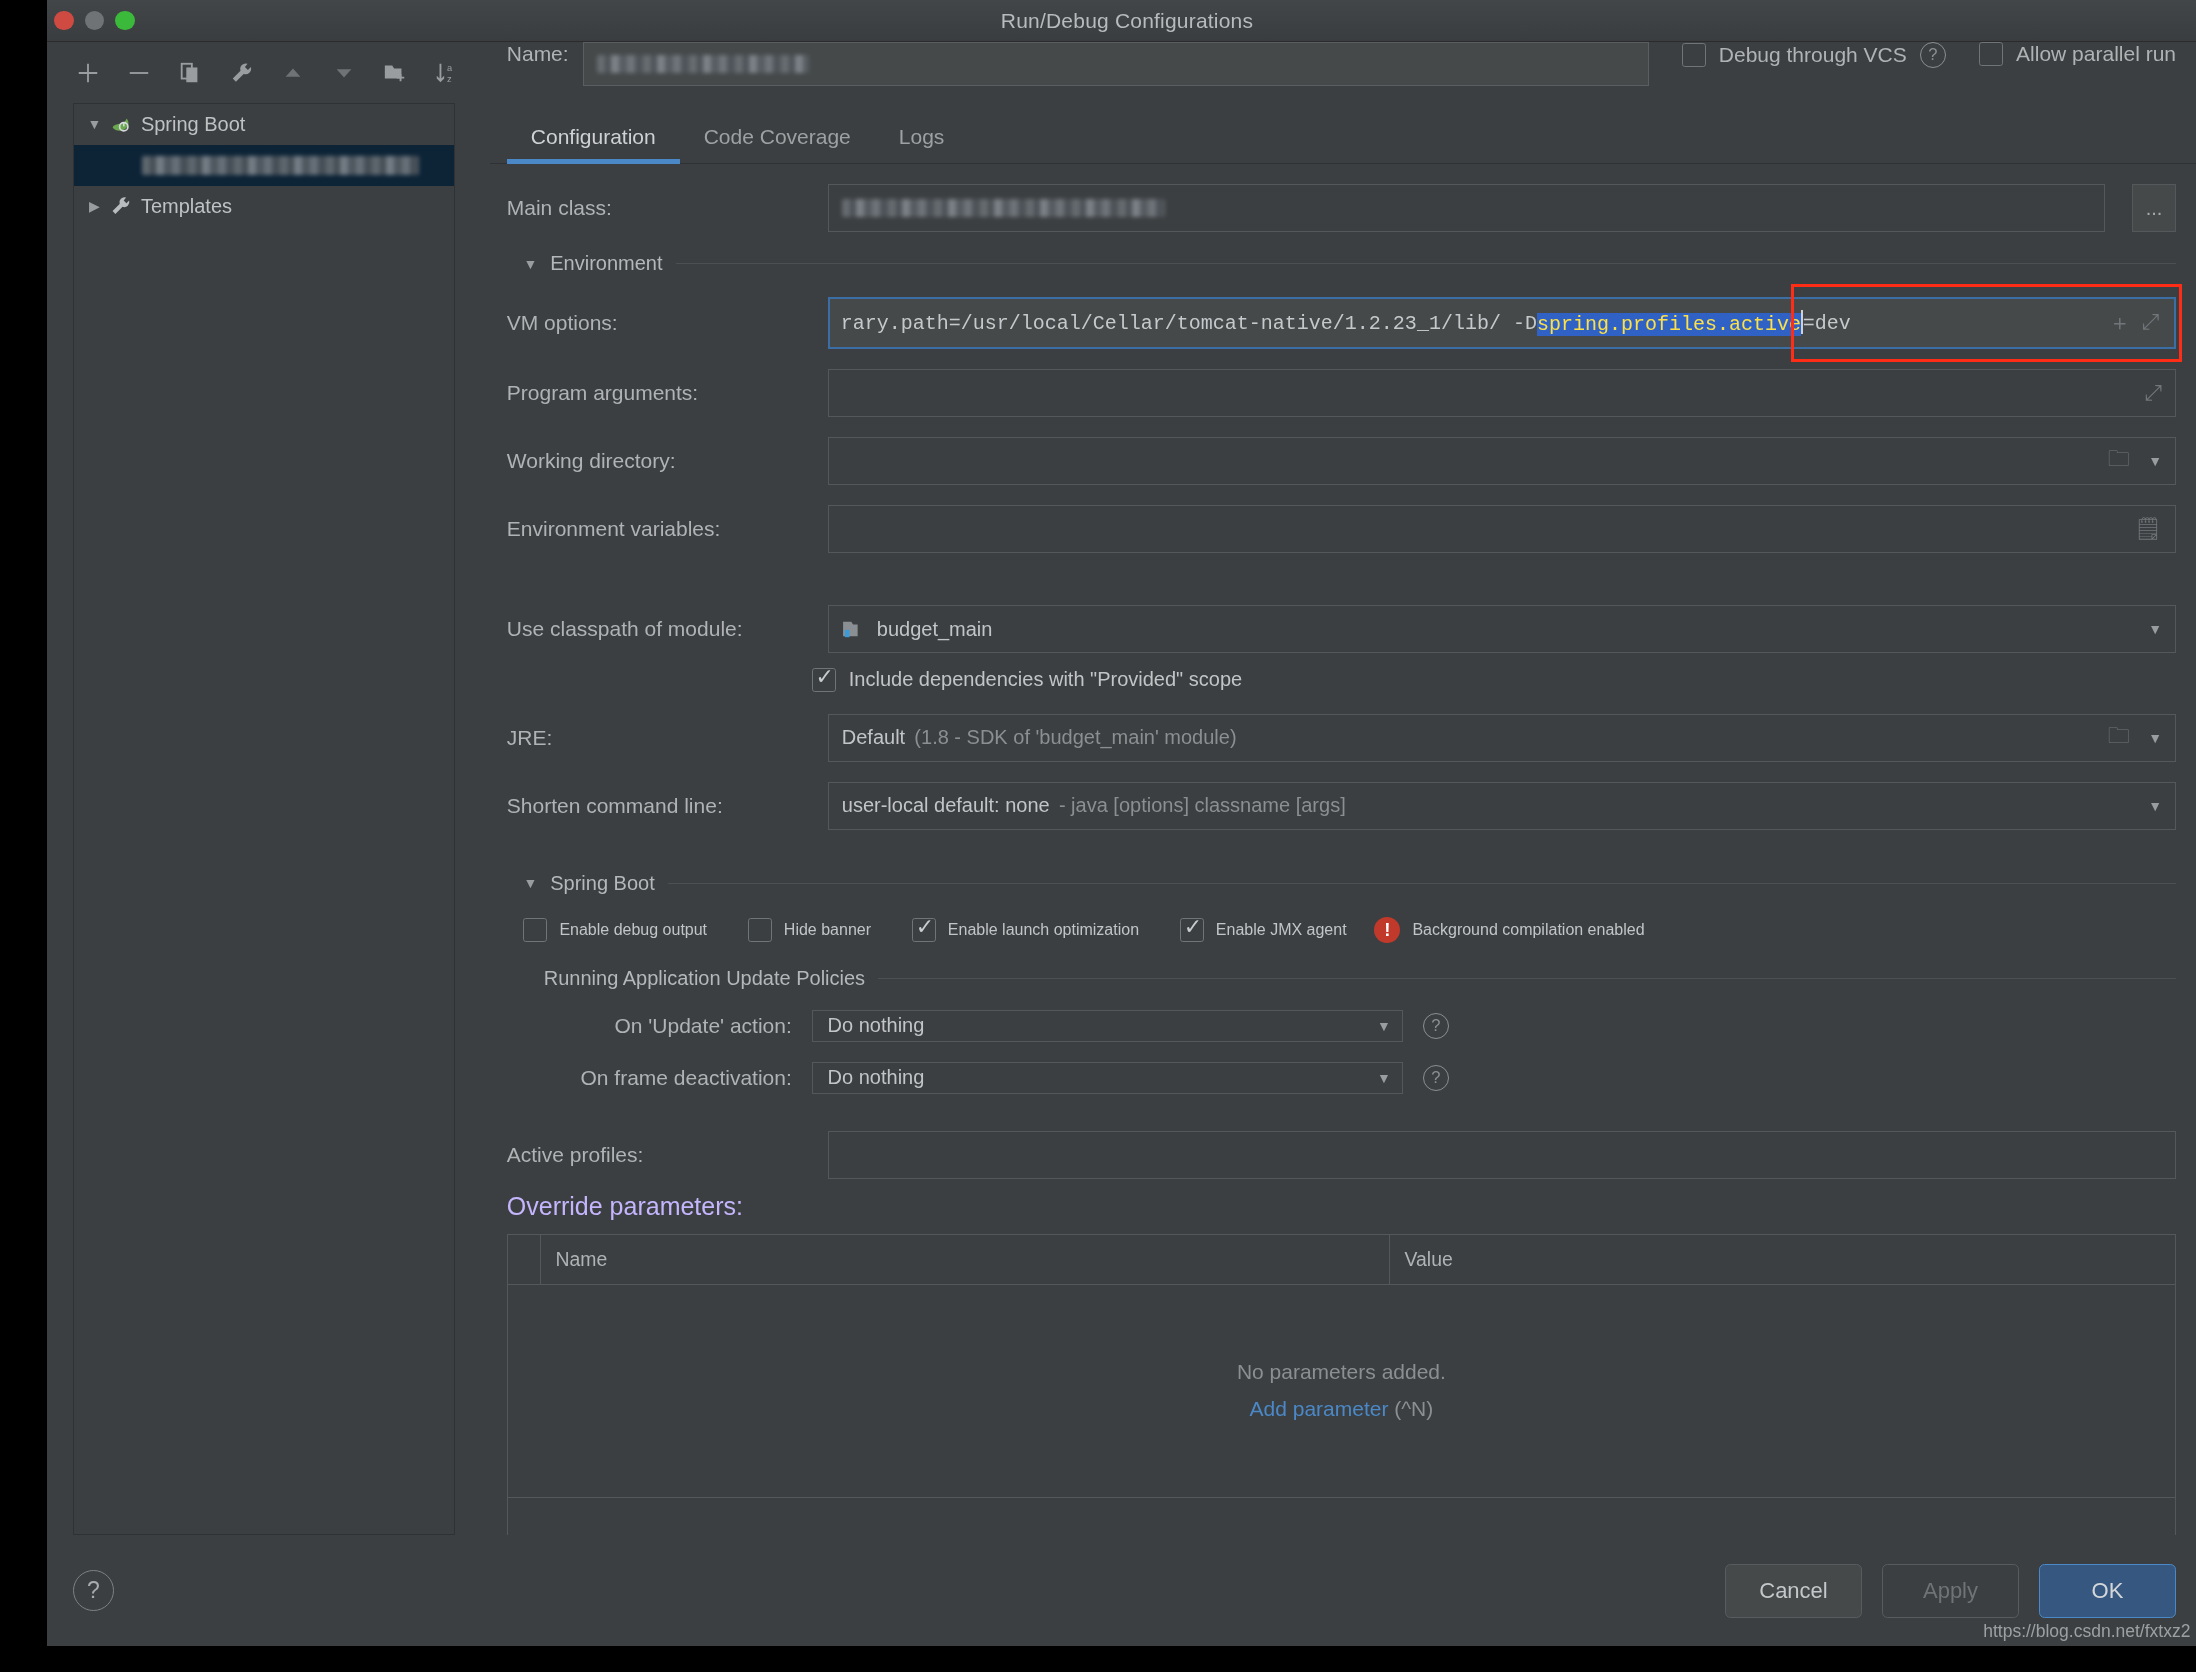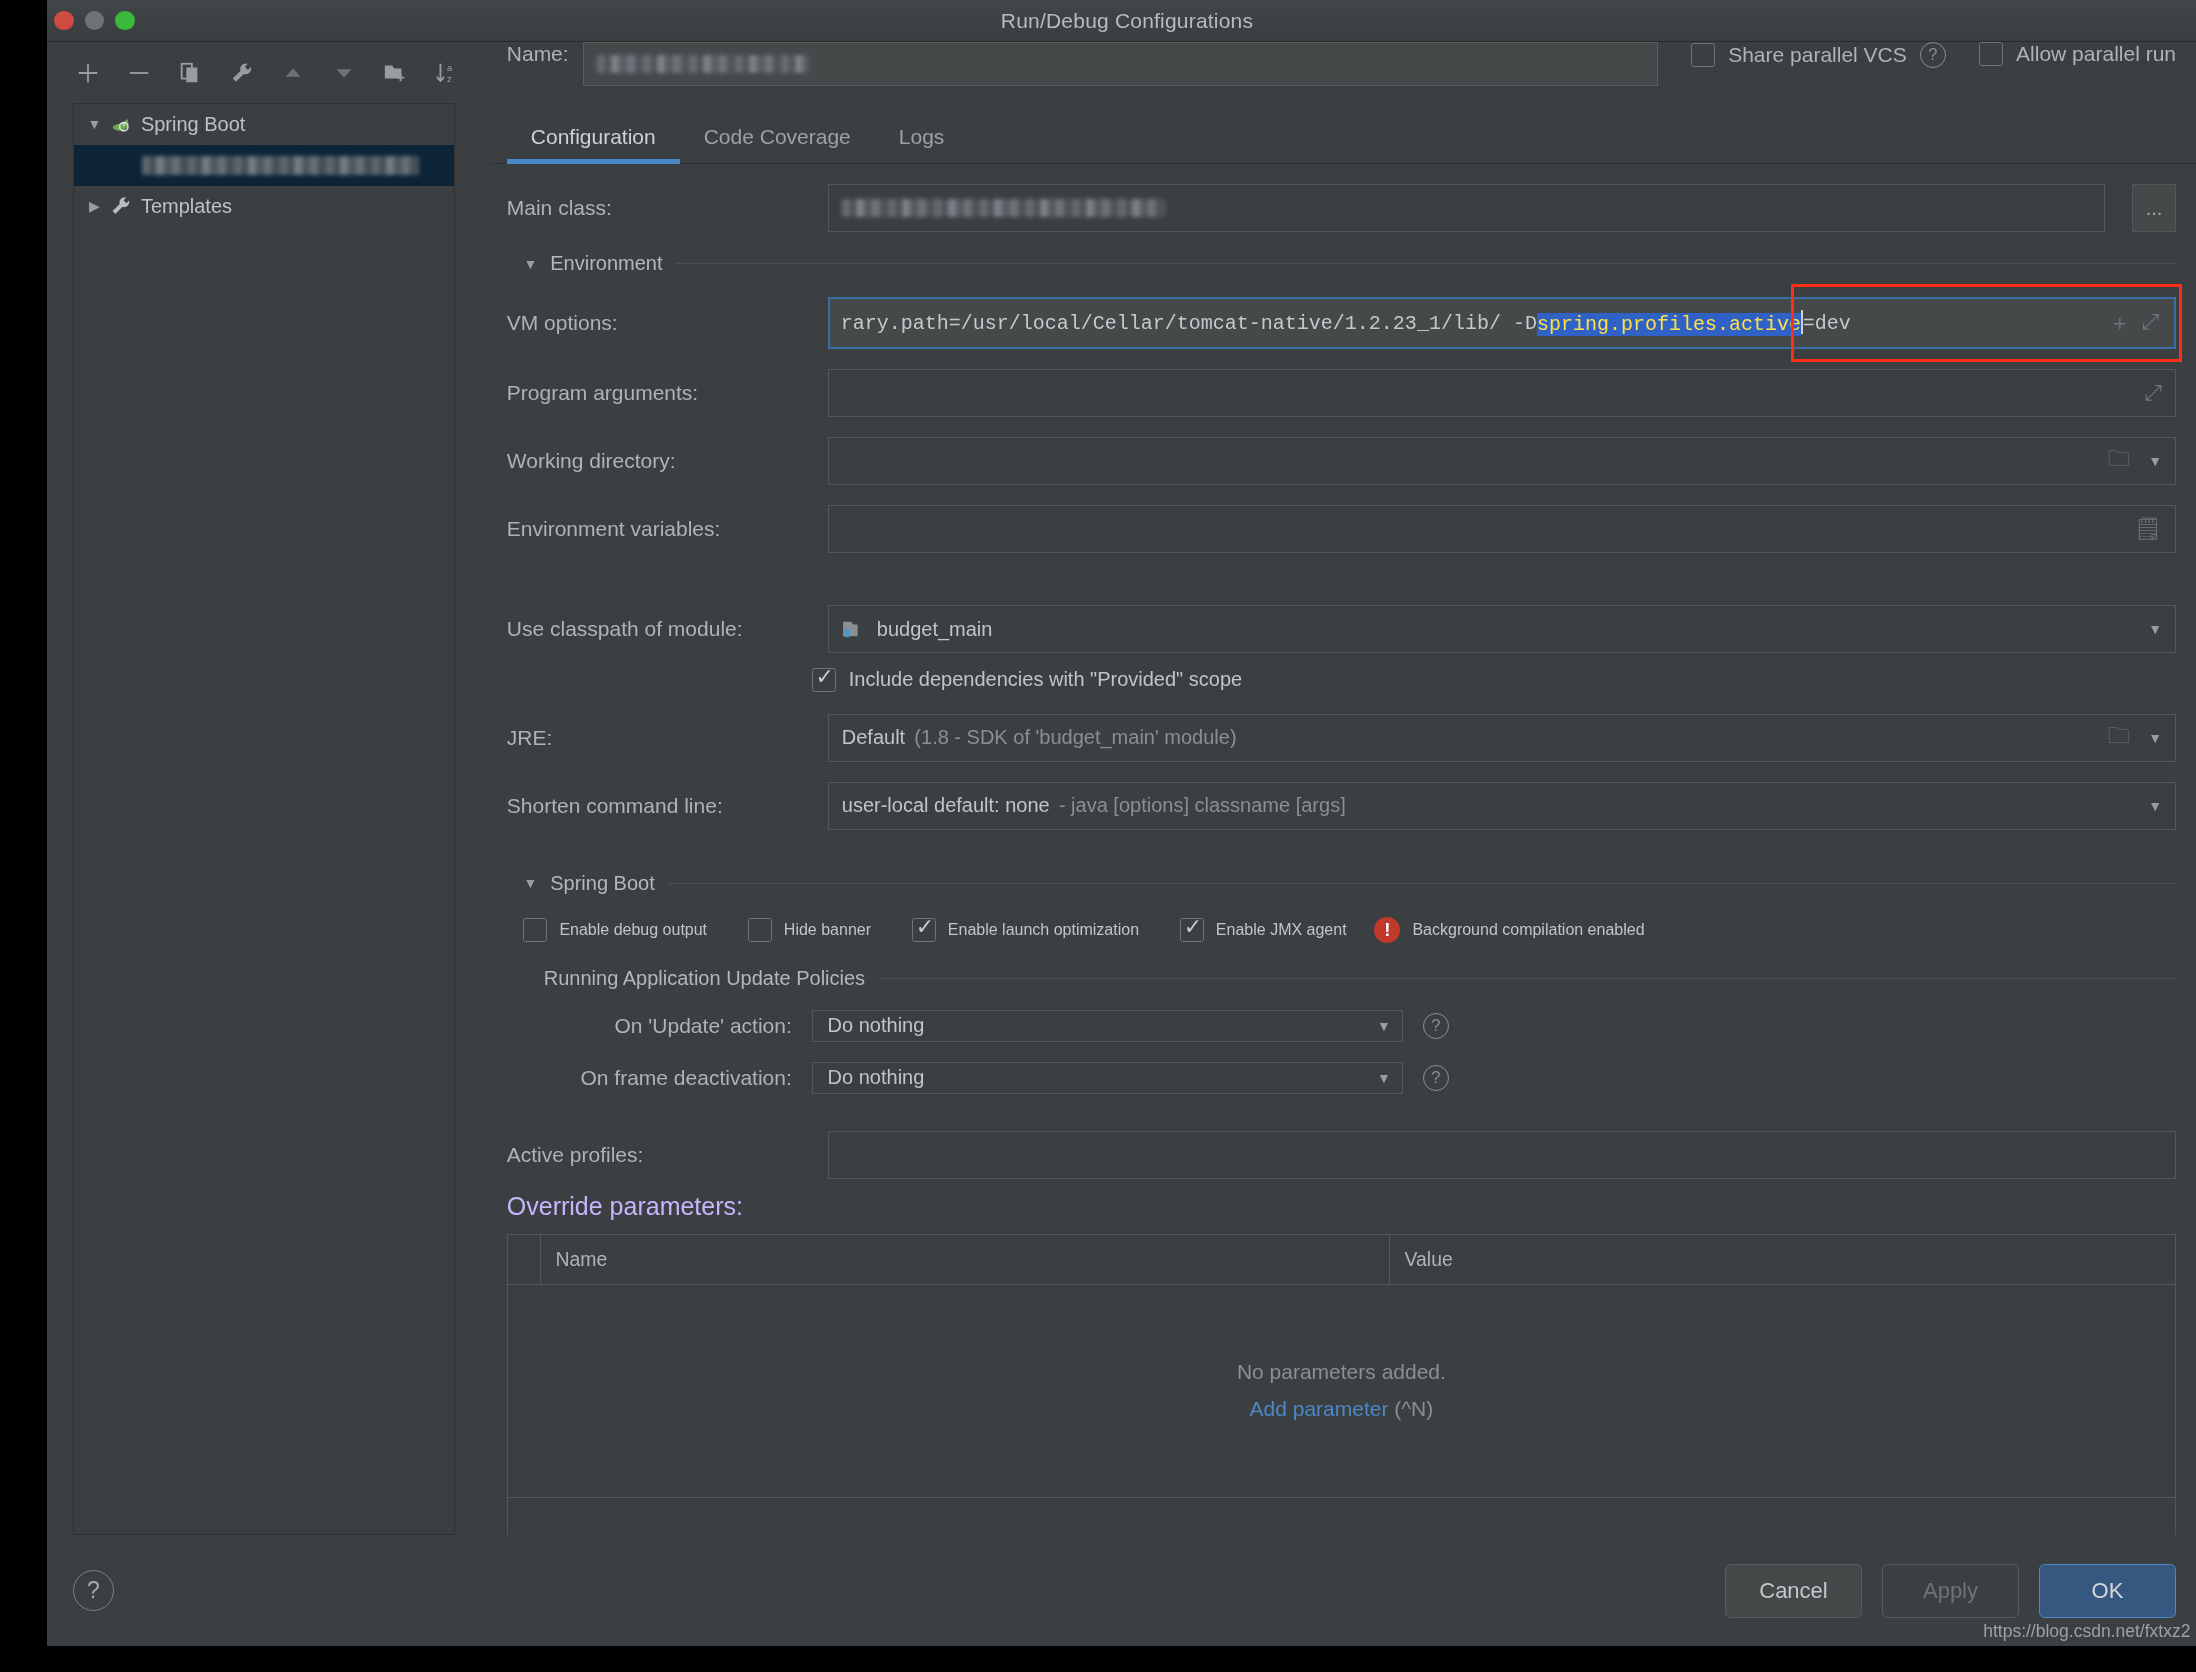--- a/index.html
+++ b/index.html
@@ -271,21 +271,21 @@
 
     <div class="main">
 
       <div class="name-row">
         <span class="lbl">Name:</span>
         <div class="name-input">
           <span class="blurred" style="width:212px;"></span>
         </div>
         <div class="vcs-group">
           <span class="cb"></span>
-          <span class="lbl">Share parallel VCS</span>
+          <span class="lbl">Debug through VCS</span>
           <span class="help-ic">?</span>
         </div>
         <div class="vcs-group">
           <span class="cb"></span>
           <span class="lbl">Allow parallel run</span>
         </div>
       </div>
 
       <div class="tabs">
         <div class="tab active">Configuration</div>

